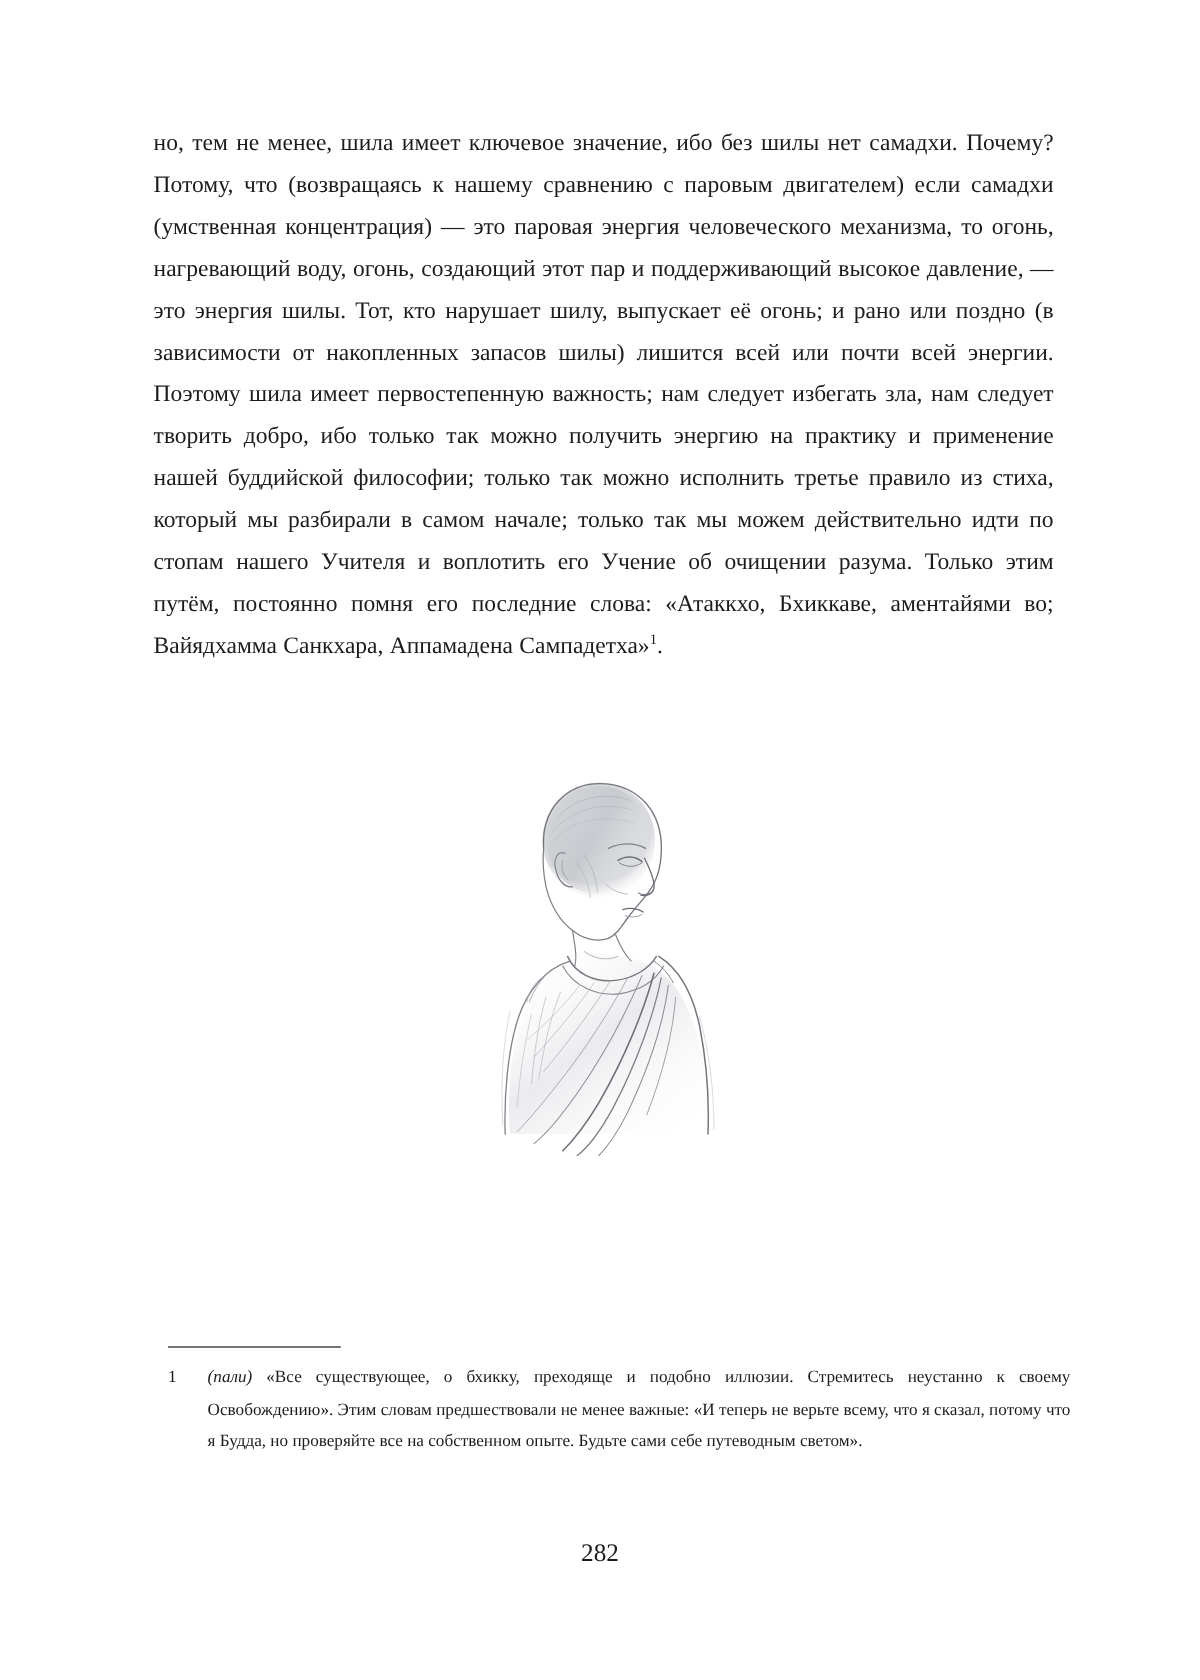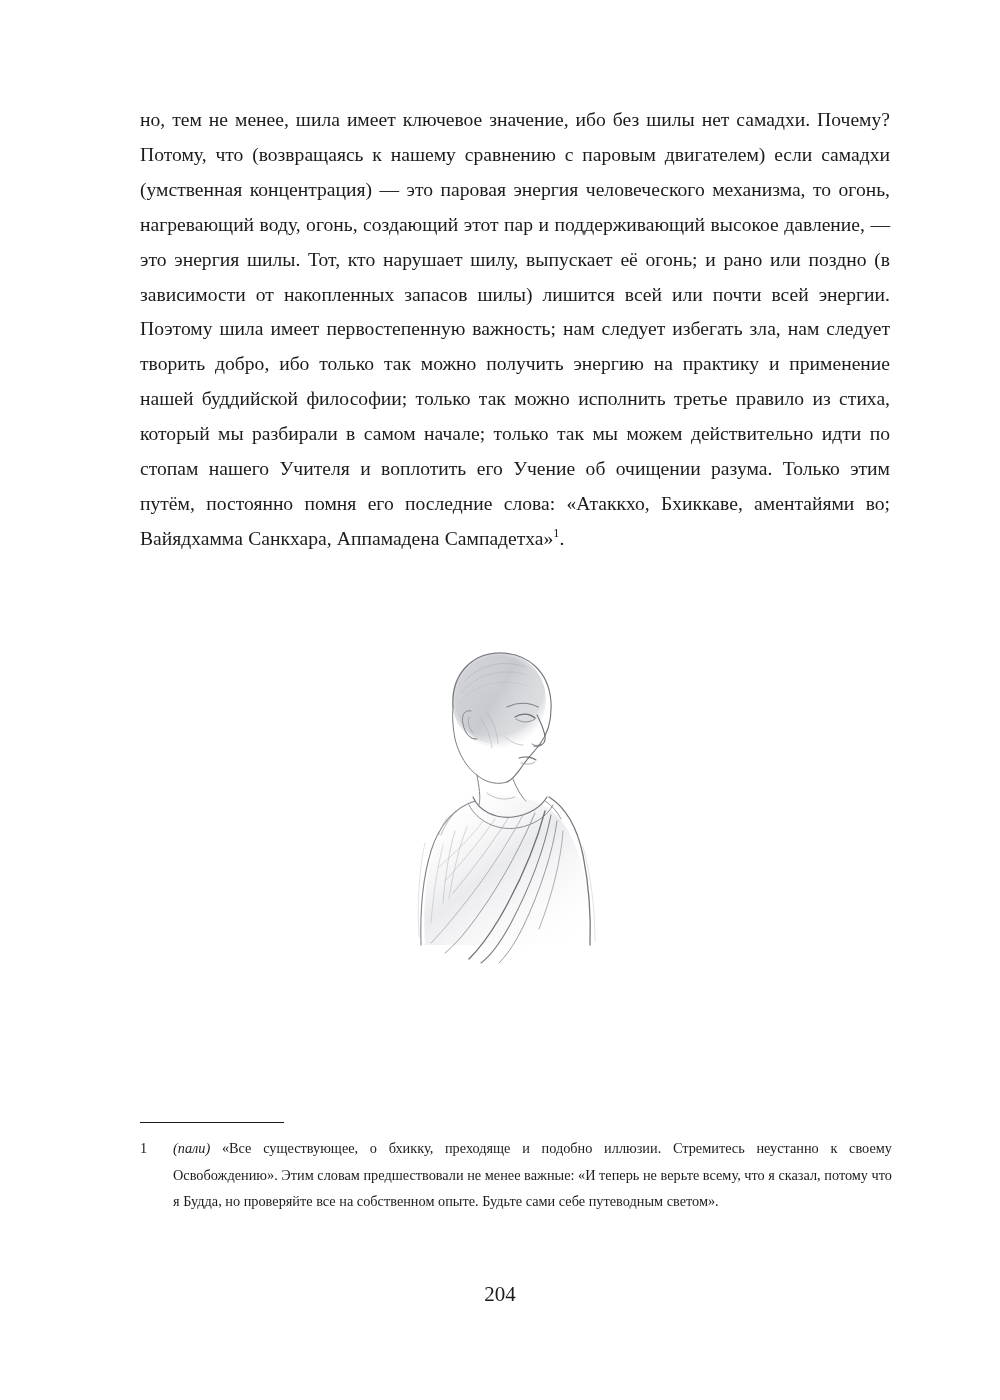--- a/index.html
+++ b/index.html
@@ -20,21 +20,21 @@
 
   .page {
     position: absolute;
     inset: 0;
     background: #ffffff;
   }
 
   
   .body-block {
     position: absolute;
-    left: 140px;
+    left: 128px;
     top: 103px;
     width: 750px;
   }
   .body-block p {
     margin: 0;
     font-size: 19.6px;
     line-height: 34.9px;
     text-align: justify;
     text-justify: inter-word;
     text-indent: 0;
@@ -215,15 +215,15 @@
   </div>
 
   <div class="footnote">
     <div class="footnote-rule"></div>
     <div class="footnote-body">
       <span class="footnote-marker">1</span>
       <p class="footnote-text"><span class="footnote-lang">(пали)</span><span> «Все существующее, о бхикку, преходяще и подобно иллюзии. Стремитесь неустанно к своему Освобождению». Этим словам предшествовали не менее важные: «И теперь не верьте всему, что я сказал, потому что я Будда, но проверяйте все на собственном опыте. Будьте сами себе путеводным светом».</span></p>
     </div>
   </div>
 
-  <div class="folio">204</div>
+  <div class="folio">282</div>
 
 </div>
 
 </body></html>

